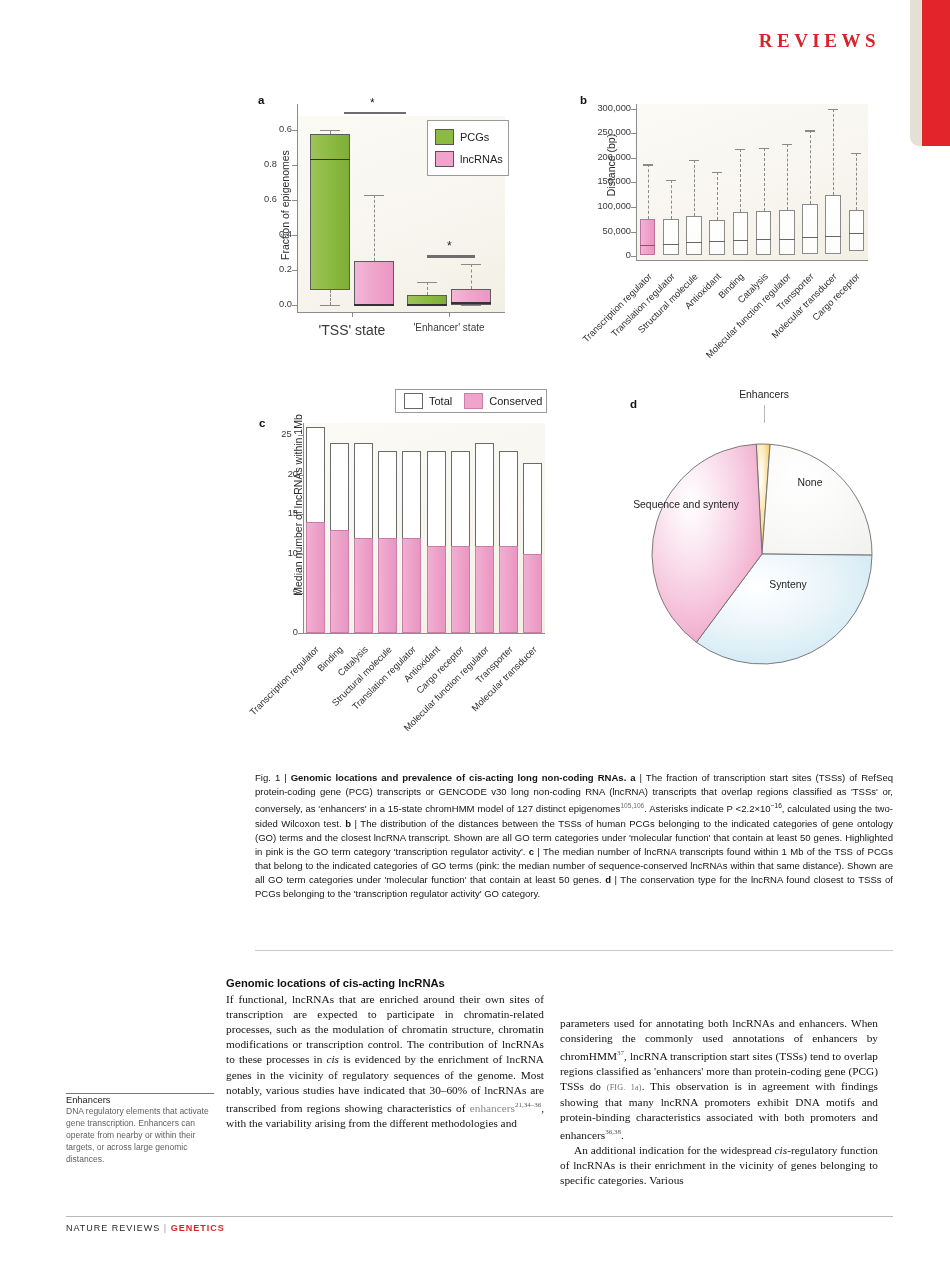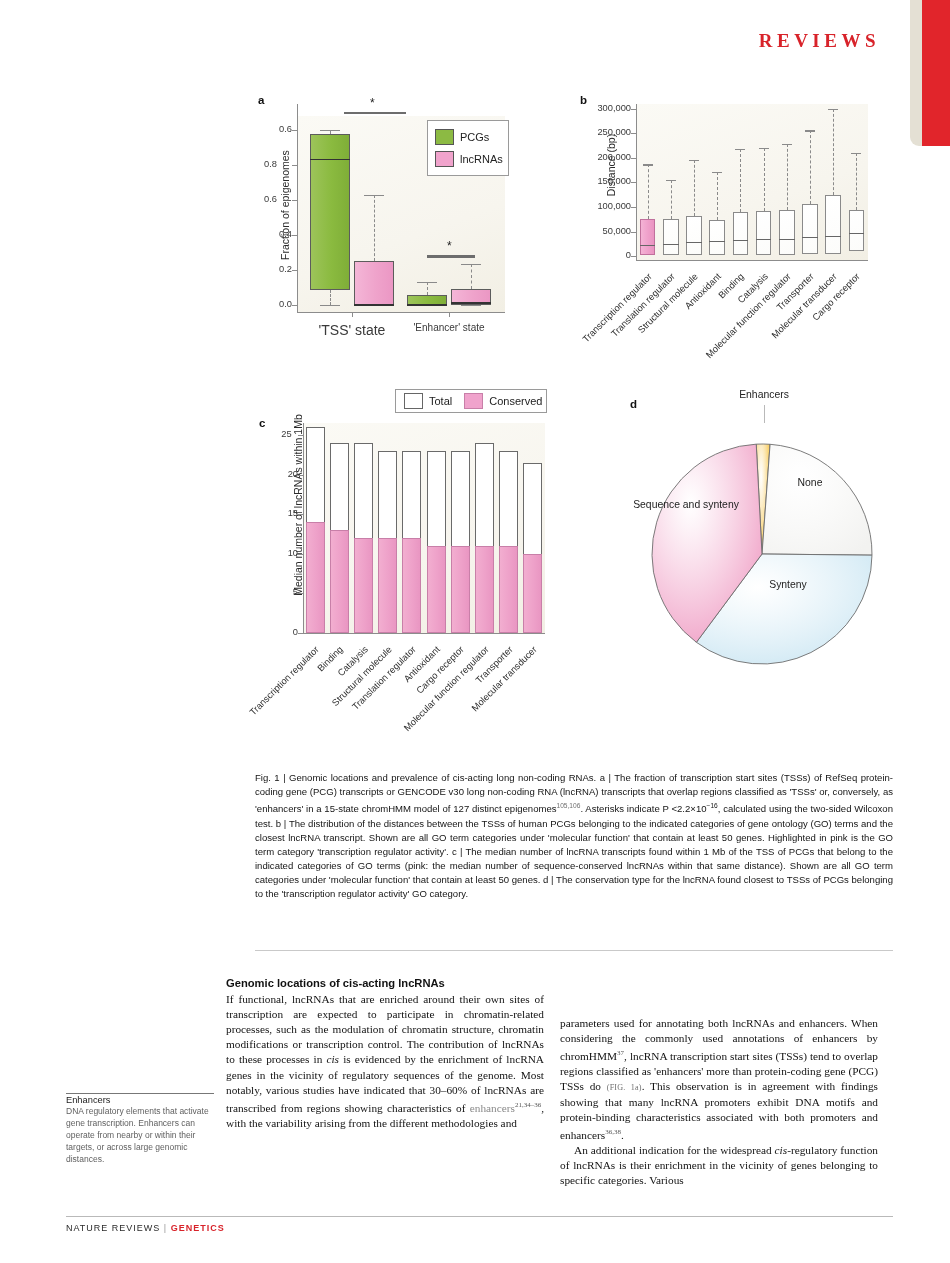--- a/index.html
+++ b/index.html
@@ -54,21 +54,21 @@
      background:linear-gradient(90deg,#f2aed0 0%,#eea1c9 55%,#e996c2 100%);}
   .pie-label{position:absolute;font-family:"Liberation Sans",sans-serif;font-size:10.4px;color:#232323;text-align:center;white-space:nowrap;}
   .leader{position:absolute;background:#b9b9b9;width:1px;}
 
   
   .caption{
     position:absolute;left:255px;top:771px;width:638px;
     font-family:"Liberation Sans",sans-serif;font-size:9.55px;line-height:14.15px;color:#141414;
     text-align:justify;
   }
-  .caption b{font-weight:400;}
+  .caption b{font-weight:700;}
   .sup{font-size:6.6px;vertical-align:super;color:#6f6f6f;}
   .supdark{font-size:6.6px;vertical-align:super;}
   .figref{font-size:8.1px;color:#6f6f6f;letter-spacing:.2px;}
   .rule{position:absolute;left:255px;top:950px;width:638px;height:1px;background:#c9c9c9;}
 
   
   .col{
     position:absolute;width:318px;
     font-family:"Liberation Serif",serif;font-size:11.3px;line-height:15.1px;
     color:#121212;text-align:justify;

